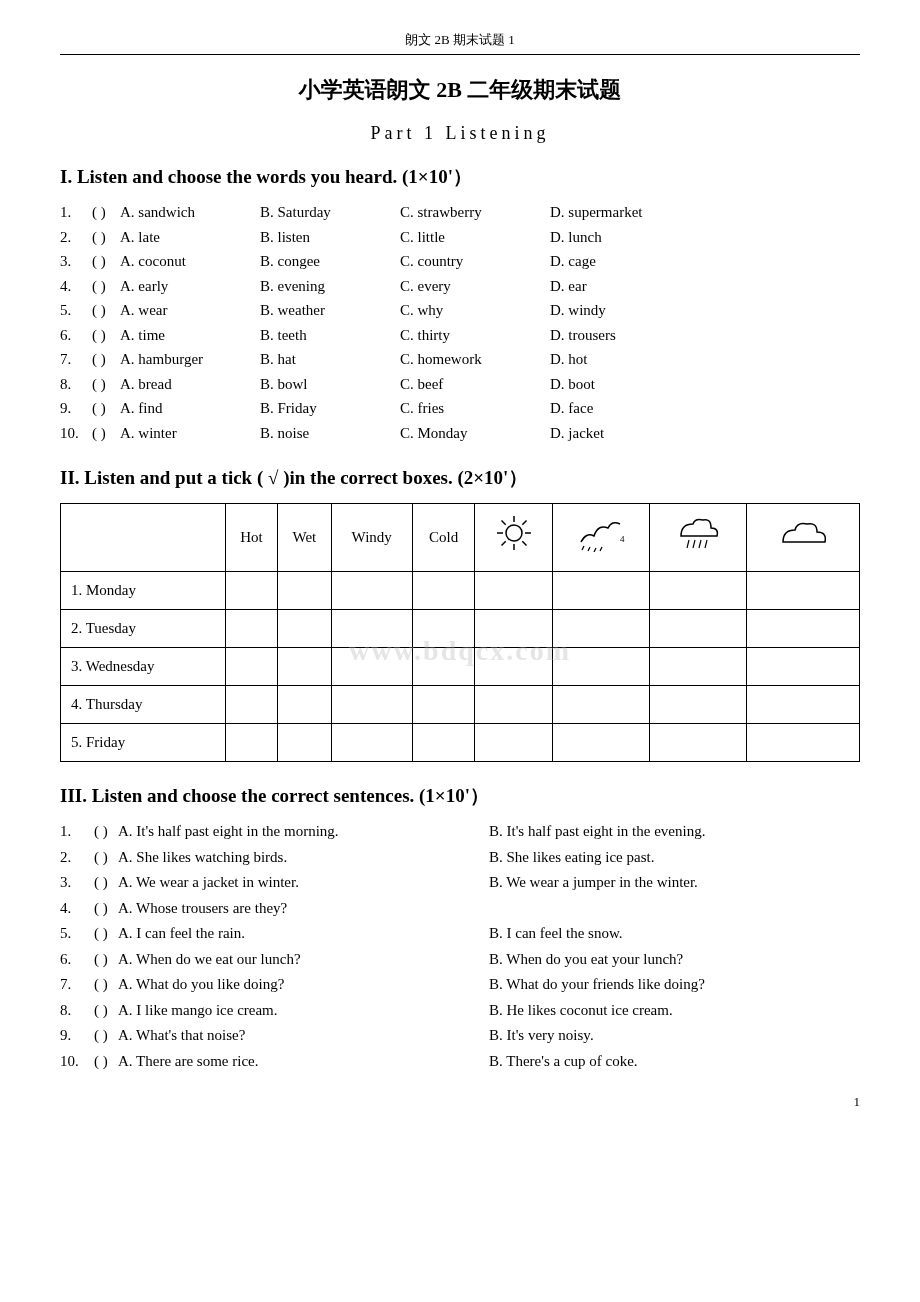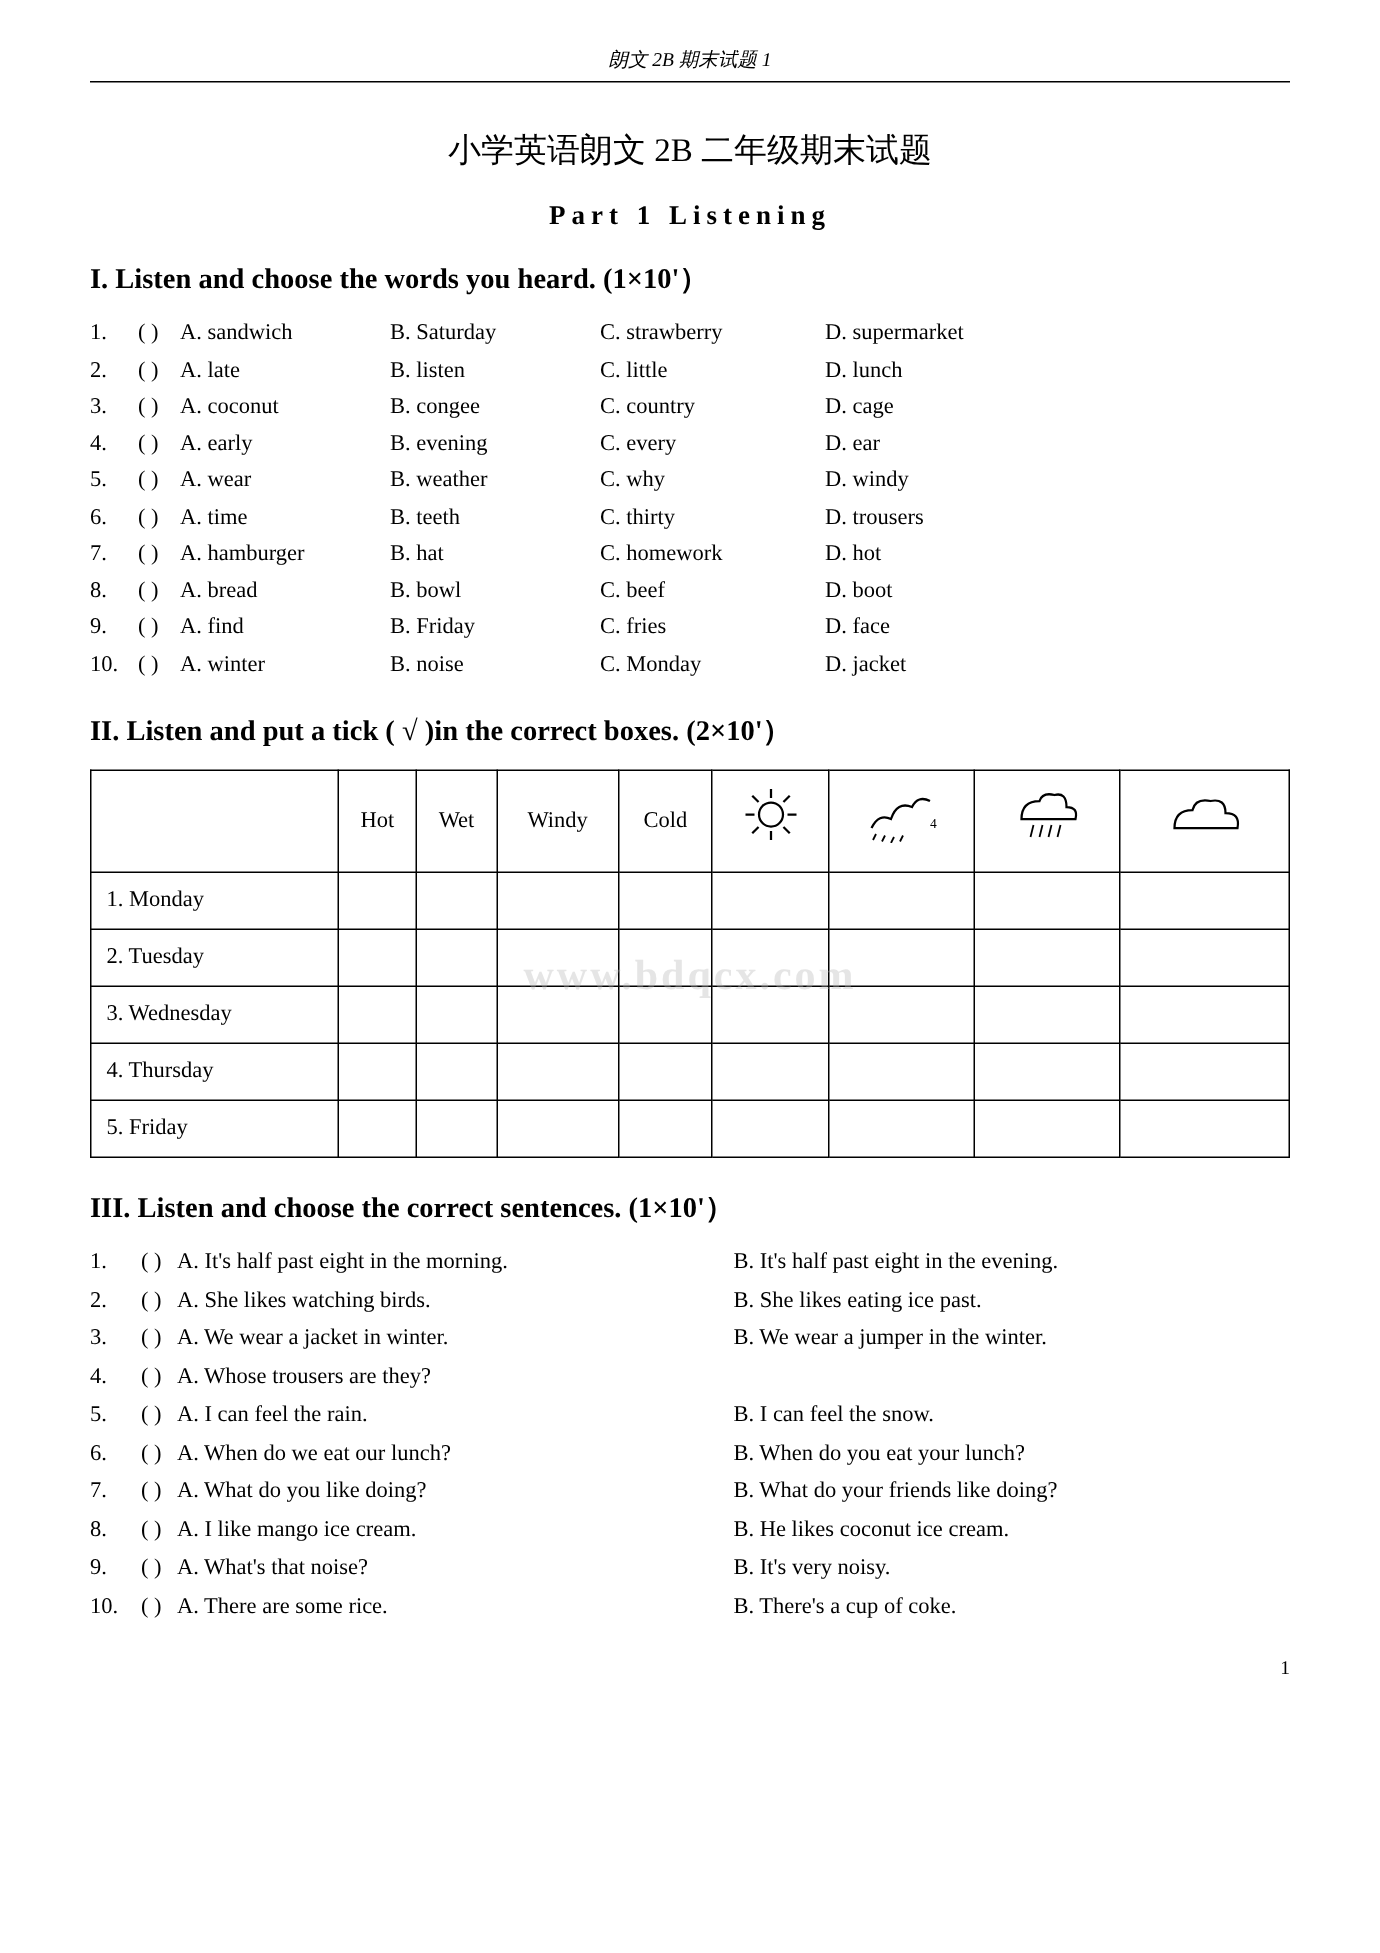--- a/index.html
+++ b/index.html
@@ -11,33 +11,32 @@
       min-height: 1302px;
       padding: 30px 60px 40px 60px;
       font-size: 15px;
       line-height: 1.5;
     }
     .page-header {
       text-align: center;
       font-size: 13px;
       border-bottom: 1.5px solid #000;
       padding-bottom: 4px;
-      margin-bottom: 28px;
-      font-style: italic;
+      margin-bottom: 18px;
     }
     .main-title {
       text-align: center;
       font-size: 22px;
-      font-weight: normal;
+      font-weight: bold;
       margin-bottom: 14px;
     }
     .part-title {
       text-align: center;
       font-size: 18px;
-      font-weight: bold;
+      font-weight: normal;
       margin-bottom: 16px;
       letter-spacing: 4px;
     }
     .section-title {
       font-size: 19px;
       font-weight: bold;
       margin-bottom: 10px;
     }
     .section-title span {
       font-weight: bold;

